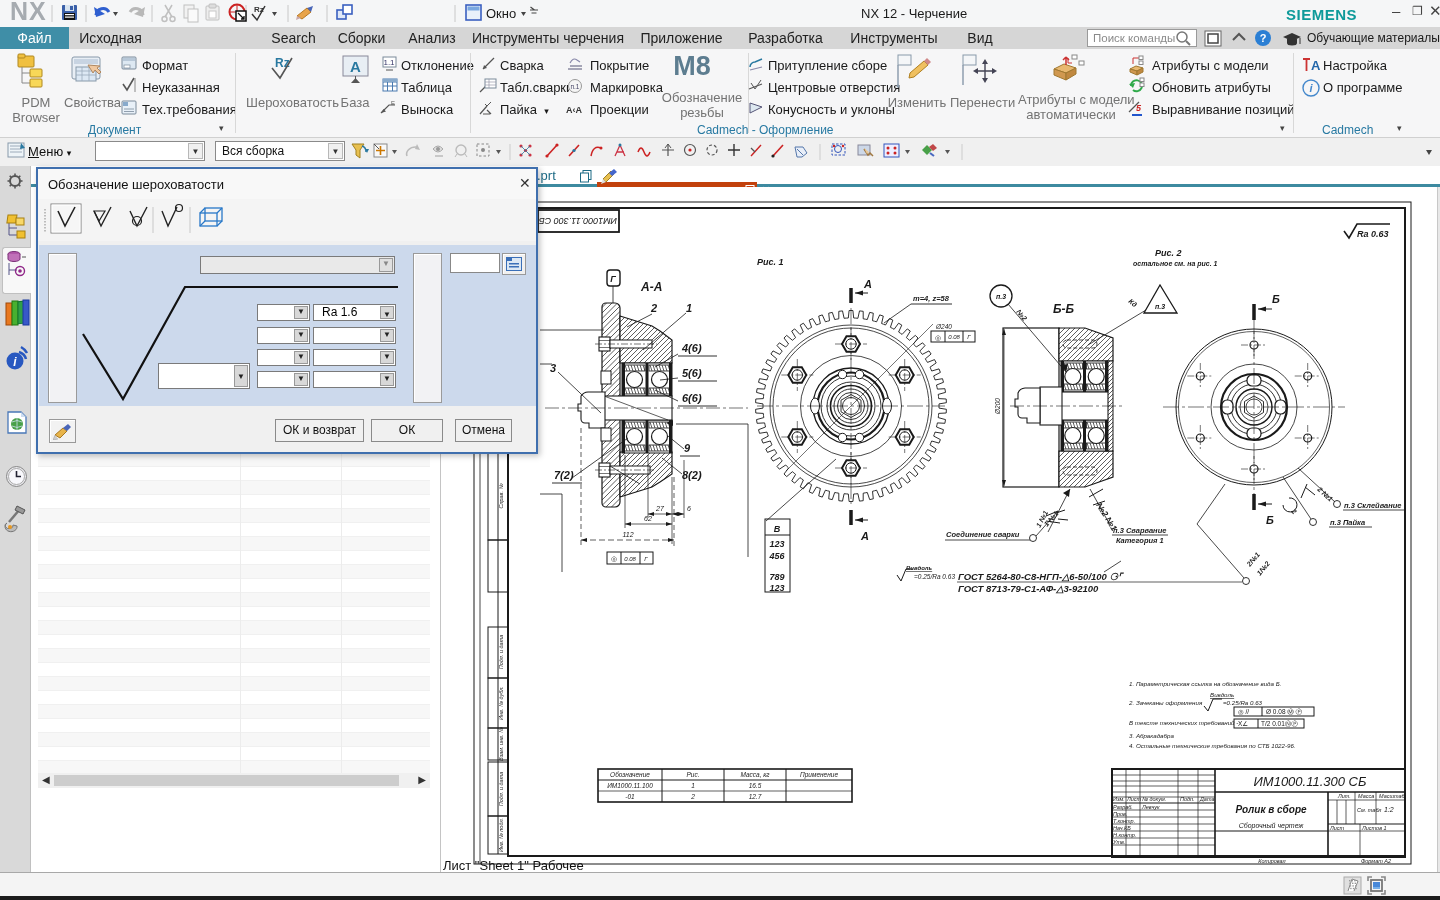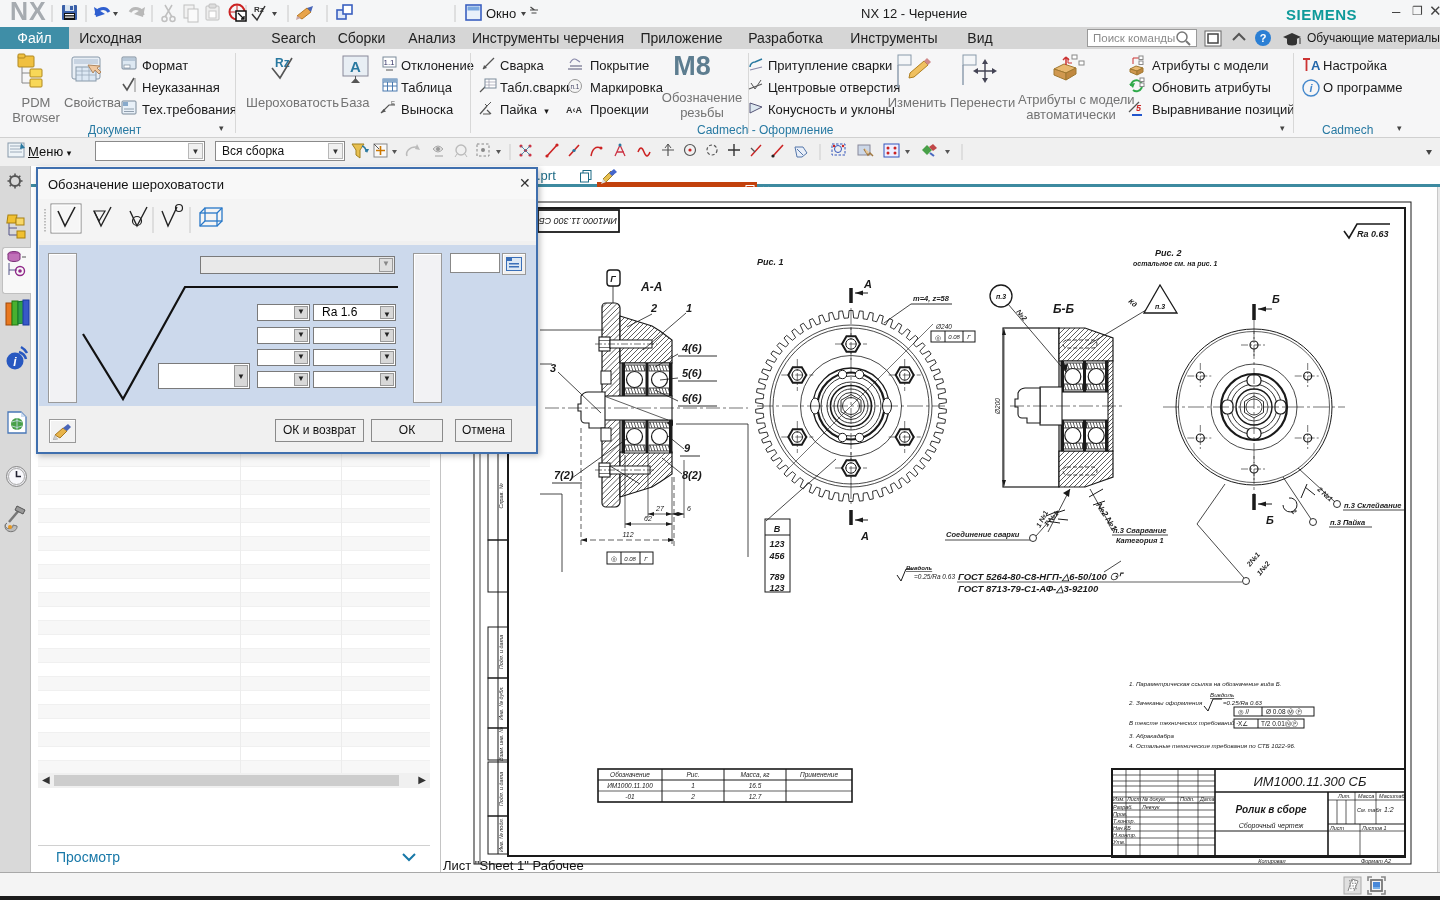--- a/index.html
+++ b/index.html
@@ -115,21 +115,21 @@
   <div class="rsep" style="left:470px;"></div>
   <div class="rtxt" style="left:500px; top:9px;">Сварка</div>
   <div class="rtxt" style="left:500px; top:31px;">Табл.сварки</div>
   <div class="rtxt" style="left:500px; top:53px;">Пайка&nbsp;&nbsp;<span style="font-size:9px;">▾</span></div>
   <div class="rtxt" style="left:590px; top:9px;">Покрытие</div>
   <div class="rtxt" style="left:590px; top:31px;">Маркировка</div>
   <div class="rtxt" style="left:590px; top:53px;">Проекции</div>
   <div style="position:absolute; left:666px; top:2px; width:52px; font-size:27px; font-weight:bold; color:#5d7d90; text-align:center;">M8</div>
   <div class="rtxt2" style="left:660px; top:41px; width:84px;">Обозначение<br>резьбы</div>
   <div class="rsep" style="left:748px;"></div>
-  <div class="rtxt" style="left:768px; top:9px;">Притупление сварки</div>
+  <div class="rtxt" style="left:768px; top:9px;">Притупление сборе</div>
   <div class="rtxt" style="left:768px; top:31px;">Центровые отверстия</div>
   <div class="rtxt" style="left:768px; top:53px;">Конусность и уклоны</div>
   <div class="rtxt2" style="left:886px; top:46px; width:62px;">Изменить</div>
   <div class="rtxt2" style="left:950px; top:46px; width:64px;">Перенести</div>
   <div class="rtxt2" style="left:1018px; top:43px; width:106px;">Атрибуты с модели<br>автоматически</div>
   <div class="rtxt" style="left:1152px; top:9px;">Атрибуты с модели</div>
   <div class="rtxt" style="left:1152px; top:31px;">Обновить атрибуты</div>
   <div class="rtxt" style="left:1152px; top:53px;">Выравнивание позиций</div>
   <div class="rlabel" style="left:697px;">Cadmech - Оформление</div>
   <div class="rcaret" style="left:1280px;">▾</div>
@@ -776,26 +776,20 @@
         <div class="prow" style="top:560px;"></div>
         <div class="prow alt" style="top:574px;"></div>
       </div>
   <div style="position:absolute; left:202px; top:0; width:1px; height:586px; background:#ececec;"></div>
   <div style="position:absolute; left:303px; top:0; width:1px; height:586px; background:#ececec;"></div>
   <div id="pscroll">
     <span class="sar" style="left:4px;">◀</span>
     <span class="sar" style="right:4px;">▶</span>
     <div class="thumb"></div>
   </div>
-  <div class="psec" style="top:658px;">
-        <span class="t">Просмотр</span>
-        <svg class="vv" width="14" height="9">
-          <path d="M1,1 L7,7 L13,1" fill="none" stroke="#1878a8" stroke-width="2"></path>
-        </svg>
-      </div>
 </div>
 
 <div class="abs" style="left:1437px; top:187px; width:3px; height:685px; background:#e8e8e8; border-left:1px solid #c8c8c8;"></div>
 <div id="statusbar"></div>
 <div id="blackbar"></div>
 <span class="abs" style="left:443px; top:858px; font-size:13px; color:#111;">Лист "Sheet 1" Рабочее</span>
 
 <div id="dialog">
   <div class="dtitle">
     <span class="t">Обозначение шероховатости</span>

